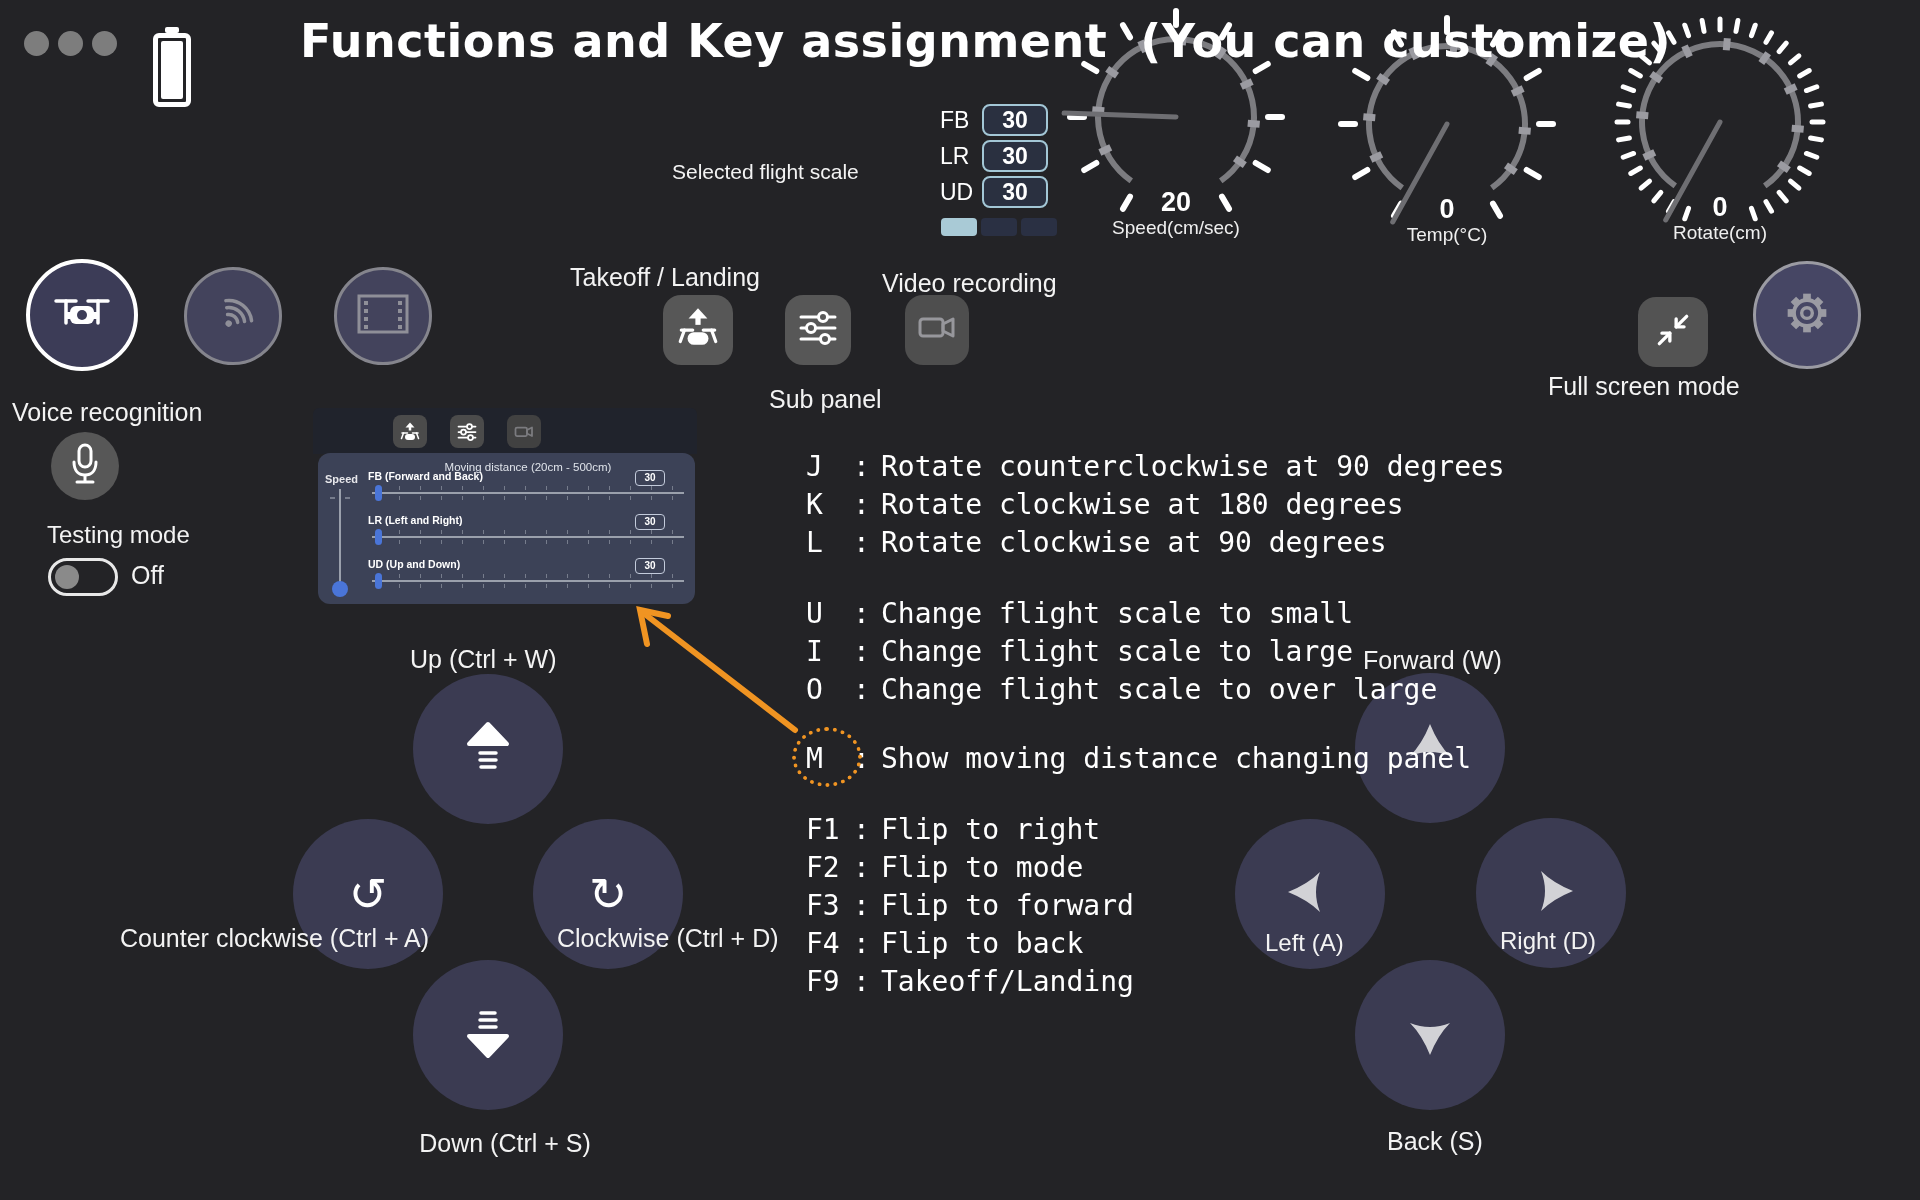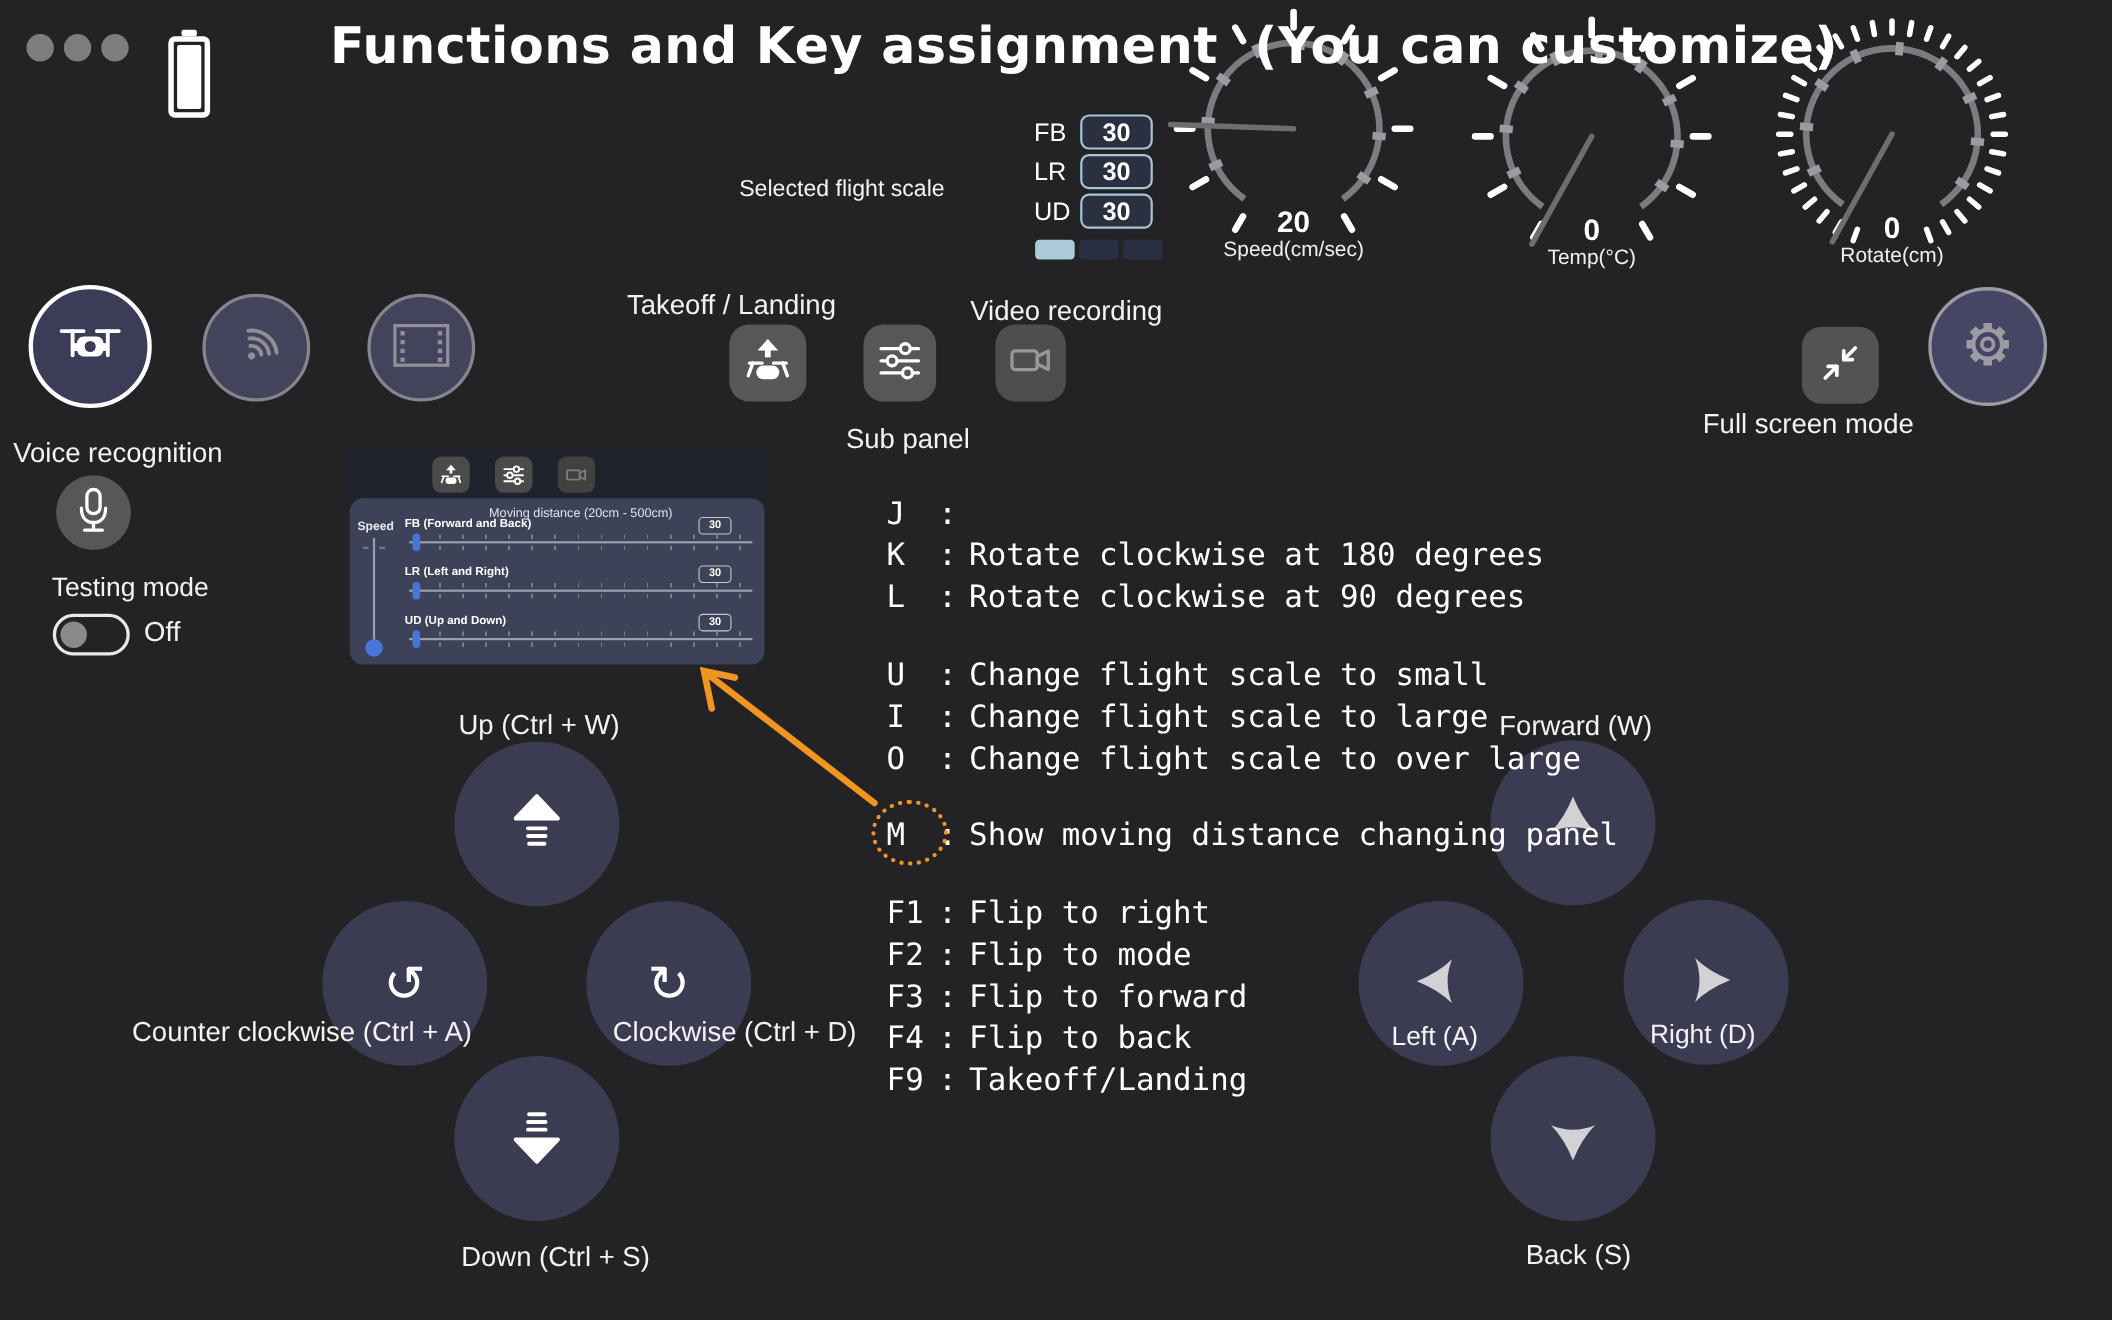--- a/index.html
+++ b/index.html
@@ -413,42 +413,42 @@
 </div>
 
 <svg class="abs" style="left:600px;top:580px;z-index:6;pointer-events:none" width="260" height="220" viewBox="0 0 260 220">
   <g stroke="#f09422" stroke-width="6" stroke-linecap="round" fill="none">
     <line x1="46" y1="35" x2="195" y2="150"></line>
     <path d="M68,36 L40,30 L47,64"></path>
   </g>
 </svg>
 
 <div class="keys" style="top:450px">
-  <div class="kline"><span class="k">J</span><span class="sep">:</span></div>
+  <div class="kline"><span class="k">J</span><span class="sep">:</span><span class="d">Rotate counterclockwise at 90 degrees</span></div>
   <div class="kline"><span class="k">K</span><span class="sep">:</span><span class="d">Rotate clockwise at 180 degrees</span></div>
   <div class="kline"><span class="k">L</span><span class="sep">:</span><span class="d">Rotate clockwise at 90 degrees</span></div>
 </div>
 <div class="keys" style="top:597px">
   <div class="kline"><span class="k">U</span><span class="sep">:</span><span class="d">Change flight scale to small</span></div>
   <div class="kline"><span class="k">I</span><span class="sep">:</span><span class="d">Change flight scale to large</span></div>
   <div class="kline"><span class="k">O</span><span class="sep">:</span><span class="d">Change flight scale to over large</span></div>
 </div>
 <div class="keys" style="top:742px">
   <div class="kline"><span class="k">M</span><span class="sep">:</span><span class="d">Show moving distance changing panel</span></div>
 </div>
 <div class="mcircle"></div>
 <div class="keys" style="top:813px">
   <div class="kline"><span class="k">F1</span><span class="sep">:</span><span class="d">Flip to right</span></div>
   <div class="kline"><span class="k">F2</span><span class="sep">:</span><span class="d">Flip to mode</span></div>
   <div class="kline"><span class="k">F3</span><span class="sep">:</span><span class="d">Flip to forward</span></div>
   <div class="kline"><span class="k">F4</span><span class="sep">:</span><span class="d">Flip to back</span></div>
   <div class="kline"><span class="k">F9</span><span class="sep">:</span><span class="d">Takeoff/Landing</span></div>
 </div>
 
-<div class="padlbl" style="left:410px;top:645px;width:160px;text-align:center">Up (Ctrl + W)</div>
+<div class="padlbl" style="left:410px;top:645px;width:160px;text-align:left">Up (Ctrl + W)</div>
 <div class="pad" style="left:413px;top:674px">
   <span>
     <svg width="64" height="64" viewBox="0 0 64 64">
       <polygon points="32,9 51,29 13,29" fill="#fff" stroke="#fff" stroke-width="4" stroke-linejoin="round"></polygon>
       <g stroke="#fff" stroke-width="3.5" stroke-linecap="round">
         <line x1="24" y1="38" x2="40" y2="38"></line>
           <line x1="24" y1="45" x2="40" y2="45"></line>
           <line x1="25" y1="52" x2="39" y2="52"></line>
       </g>
     </svg>

